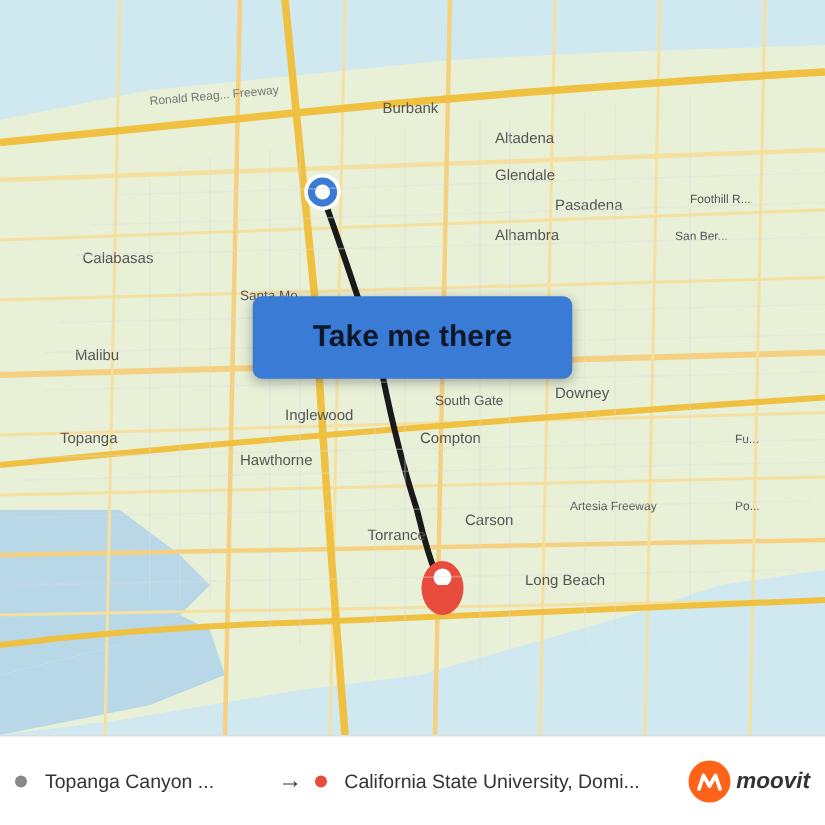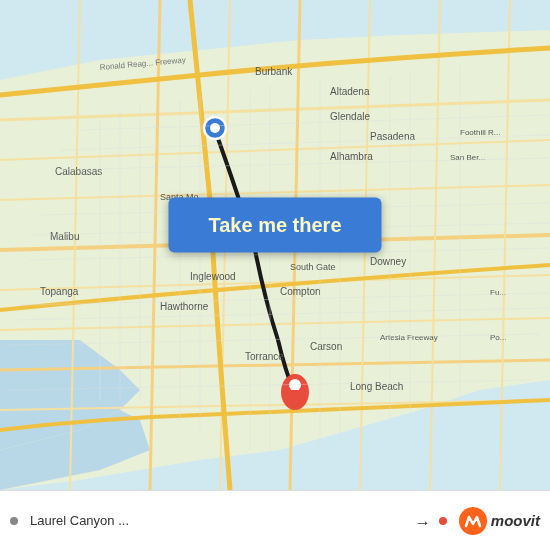--- a/index.html
+++ b/index.html
@@ -23,21 +23,21 @@
       width: 100%;
       height: 100%;
     }
 
     #take-me-there-btn {
       position: absolute;
       left: 50%;
       top: 46%;
       transform: translate(-50%, -50%);
       background-color: #3a7bd5;
-      color: #fef9c3;
+      color: #0f172a;
       border: none;
       border-radius: 6px;
       padding: 16px 40px;
       font-size: 20px;
       font-weight: 600;
       cursor: pointer;
       white-space: nowrap;
       box-shadow: 0 2px 8px rgba(0,0,0,0.3);
       z-index: 10;
     }
@@ -233,23 +233,24 @@
   
   
 
   
   <button id="take-me-there-btn">Take me there</button>
 </div>
 
 <div id="bottom-bar">
   <div id="route-info">
     <span class="origin-dot"></span>
-    <span id="origin-text">Laurel Canyon ...</span>
+    <span id="origin-text">Topanga Canyon ...</span>
     <span id="arrow-icon">→</span>
     <span class="dest-dot"></span>
+    <span id="destination-text">California State University, Domi...</span>
     <div id="moovit-logo">
       <div id="moovit-icon">
         <svg width="18" height="18" viewBox="0 0 18 18" fill="none" xmlns="http://www.w3.org/2000/svg">
           <path d="M2 14 L5 5 L9 12 L13 5 L16 14" stroke="white" stroke-width="2.5" stroke-linejoin="round" stroke-linecap="round" fill="none"></path>
         </svg>
       </div>
       <span id="moovit-text">moovit</span>
     </div>
   </div>
 </div>

